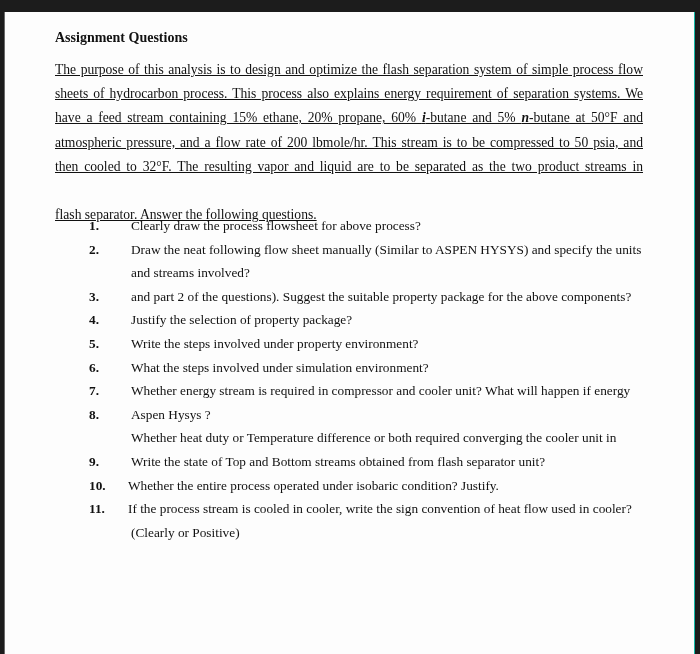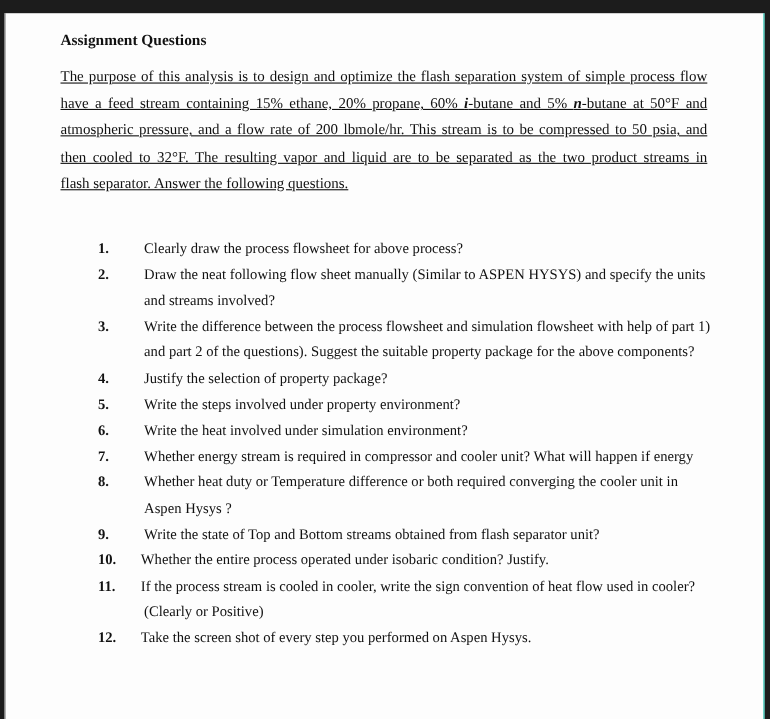--- a/index.html
+++ b/index.html
@@ -46,20 +46,21 @@
       text-decoration: underline;
     }
     .intro .line {
       display: block;
       white-space: nowrap;
       text-align: justify;
       text-align-last: justify;
     }
     .intro .line.last {
       text-align-last: left;
+      margin-top: 24px;
     }
     .questions {
       position: absolute;
       left: 84px;
       top: 202px;
       width: 560px;
       margin: 0;
       padding: 0;
       list-style: none;
       font-size: 13.3px;
@@ -93,20 +94,21 @@
   </style>
 </head>
 <body>
 
 <div class="page">
 
   <div class="title">Assignment Questions</div>
 
   <div class="intro">
     <span class="line">The purpose of this analysis is to design and optimize the flash separation system of simple process flow</span>
+    <span class="line">sheets of hydrocarbon process. This process also explains energy requirement of separation systems. We</span>
     <span class="line"><span>have a feed stream containing 15% ethane, 20% propane, 60% </span><em class="b">i</em><span>-butane and 5% </span><em class="b">n</em><span>-butane at 50°F and</span></span>
     <span class="line">atmospheric pressure, and a flow rate of 200 lbmole/hr. This stream is to be compressed to 50 psia, and</span>
     <span class="line">then cooled to 32°F. The resulting vapor and liquid are to be separated as the two product streams in</span>
     <span class="line last">flash separator. Answer the following questions.</span>
   </div>
 
   <ol class="questions">
     <li class="q">
       <span class="q-num">1.</span>
       <span class="q-text">
@@ -116,53 +118,52 @@
     <li class="q">
       <span class="q-num">2.</span>
       <span class="q-text">
         <span class="ln">Draw the neat following flow sheet manually (Similar to ASPEN HYSYS) and specify the units</span>
         <span class="ln">and streams involved?</span>
       </span>
     </li>
     <li class="q">
       <span class="q-num">3.</span>
       <span class="q-text">
-        <span class="ln">Write the difference between the process flowsheet and simulation flowsheet with help of part 1)</span>
         <span class="ln">and part 2 of the questions). Suggest the suitable property package for the above components?</span>
       </span>
     </li>
     <li class="q">
       <span class="q-num">4.</span>
       <span class="q-text">
         <span class="ln">Justify the selection of property package?</span>
       </span>
     </li>
     <li class="q">
       <span class="q-num">5.</span>
       <span class="q-text">
         <span class="ln">Write the steps involved under property environment?</span>
       </span>
     </li>
     <li class="q">
       <span class="q-num">6.</span>
       <span class="q-text">
-        <span class="ln">Write the heat involved under simulation environment?</span>
+        <span class="ln">What the steps involved under simulation environment?</span>
       </span>
     </li>
     <li class="q">
       <span class="q-num">7.</span>
       <span class="q-text">
         <span class="ln">Whether energy stream is required in compressor and cooler unit? What will happen if energy</span>
       </span>
     </li>
     <li class="q">
       <span class="q-num">8.</span>
       <span class="q-text">
+        <span class="ln">Aspen Hysys ?</span>
         <span class="ln">Whether heat duty or Temperature difference or both required converging the cooler unit in</span>
-        <span class="ln">Aspen Hysys ?</span>
       </span>
     </li>
     <li class="q">
       <span class="q-num">9.</span>
       <span class="q-text">
         <span class="ln">Write the state of Top and Bottom streams obtained from flash separator unit?</span>
       </span>
     </li>
     <li class="q two-digit">
       <span class="q-num">10.</span>
@@ -170,21 +171,15 @@
         <span class="ln">Whether the entire process operated under isobaric condition? Justify.</span>
       </span>
     </li>
     <li class="q two-digit">
       <span class="q-num">11.</span>
       <span class="q-text">
         <span class="ln">If the process stream is cooled in cooler, write the sign convention of heat flow used in cooler?</span>
         <span class="ln" style="padding-left:3px">(Clearly or Positive)</span>
       </span>
     </li>
-    <li class="q two-digit">
-      <span class="q-num">12.</span>
-      <span class="q-text">
-        <span class="ln">Take the screen shot of every step you performed on Aspen Hysys.</span>
-      </span>
-    </li>
   </ol>
 
 </div>
 
 </body></html>

